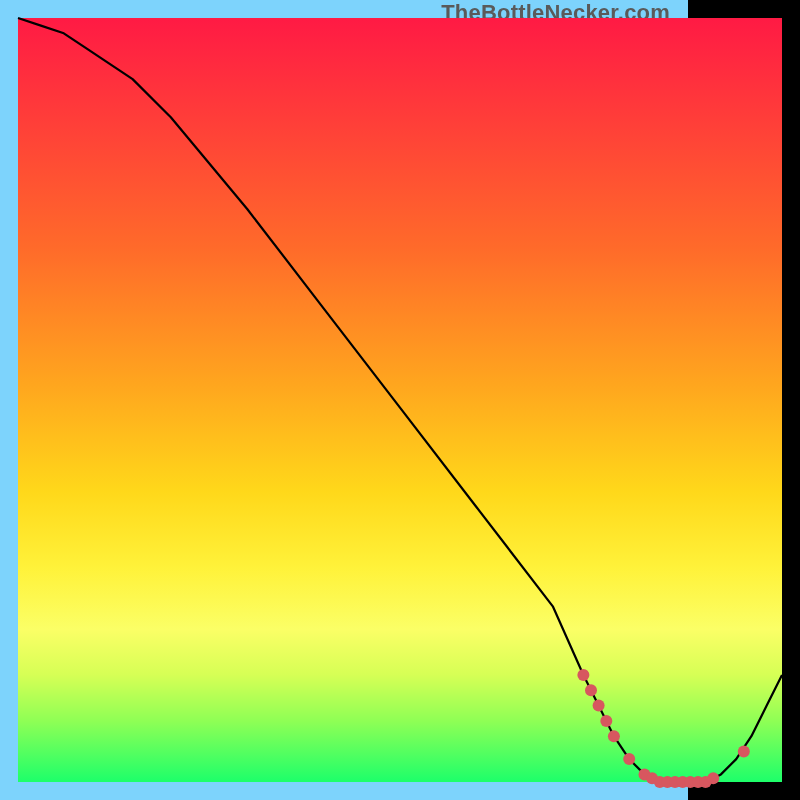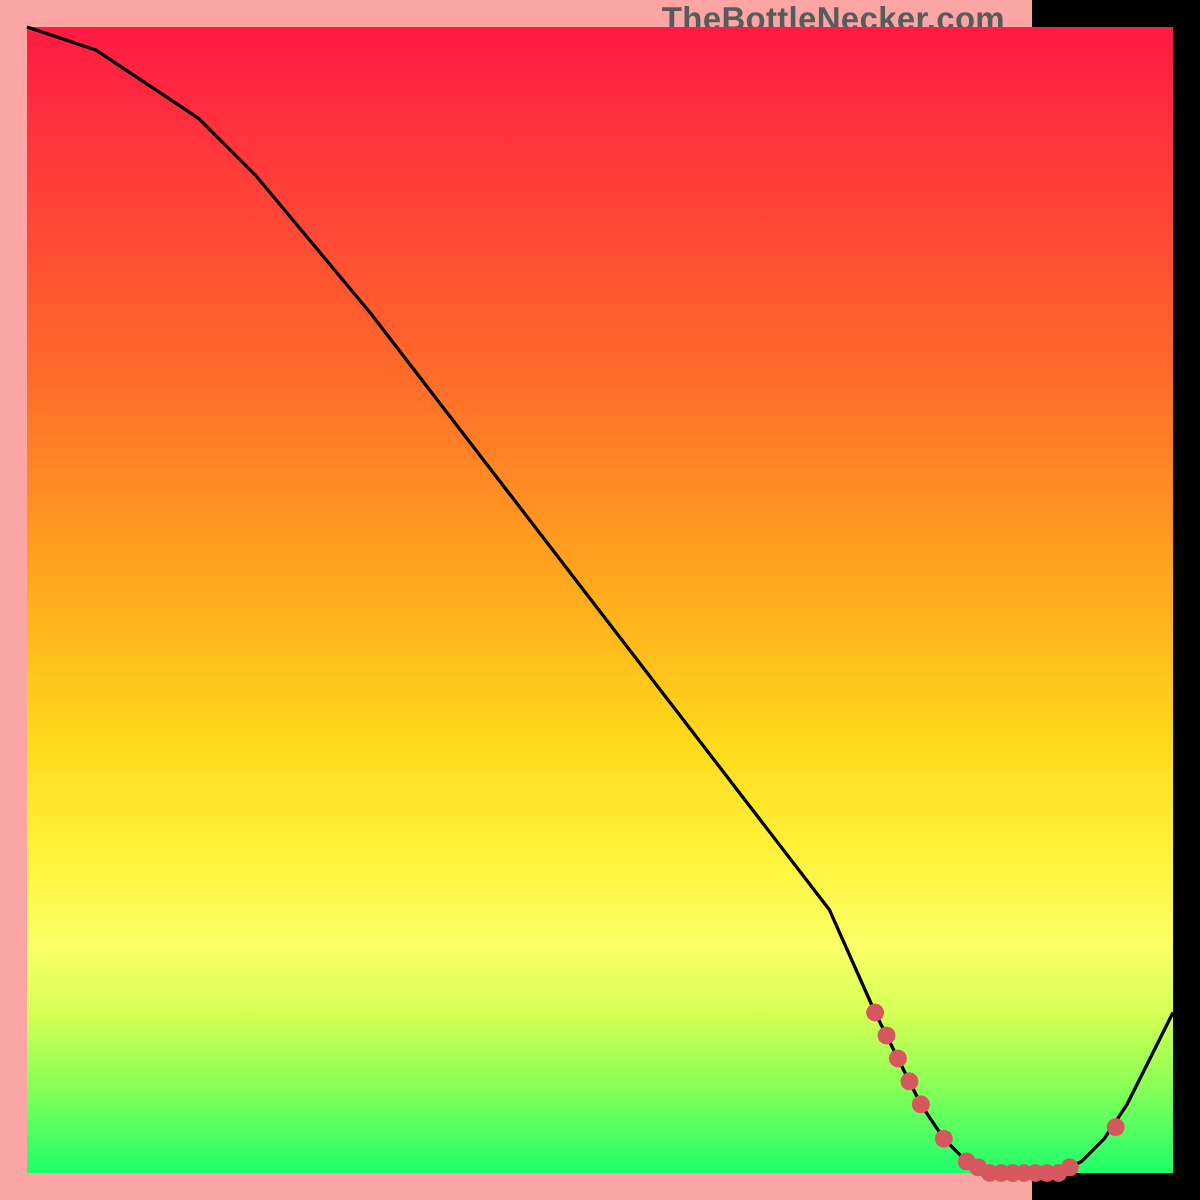--- a/index.html
+++ b/index.html
@@ -8,21 +8,21 @@
     width: 800px;
     height: 800px;
     background: #000;
     overflow: hidden;
     font-family: Arial, Helvetica, sans-serif;
   }
   .frame {
     position: relative;
     width: 688px;
     height: 800px;
-    background: #fca5a5;
+    background: #7dd3fc;
   }
   .plot {
     position: absolute;
     left: 18px;
     top: 18px;
     width: 764px;
     height: 764px;
     
     background: linear-gradient(
       to bottom,

